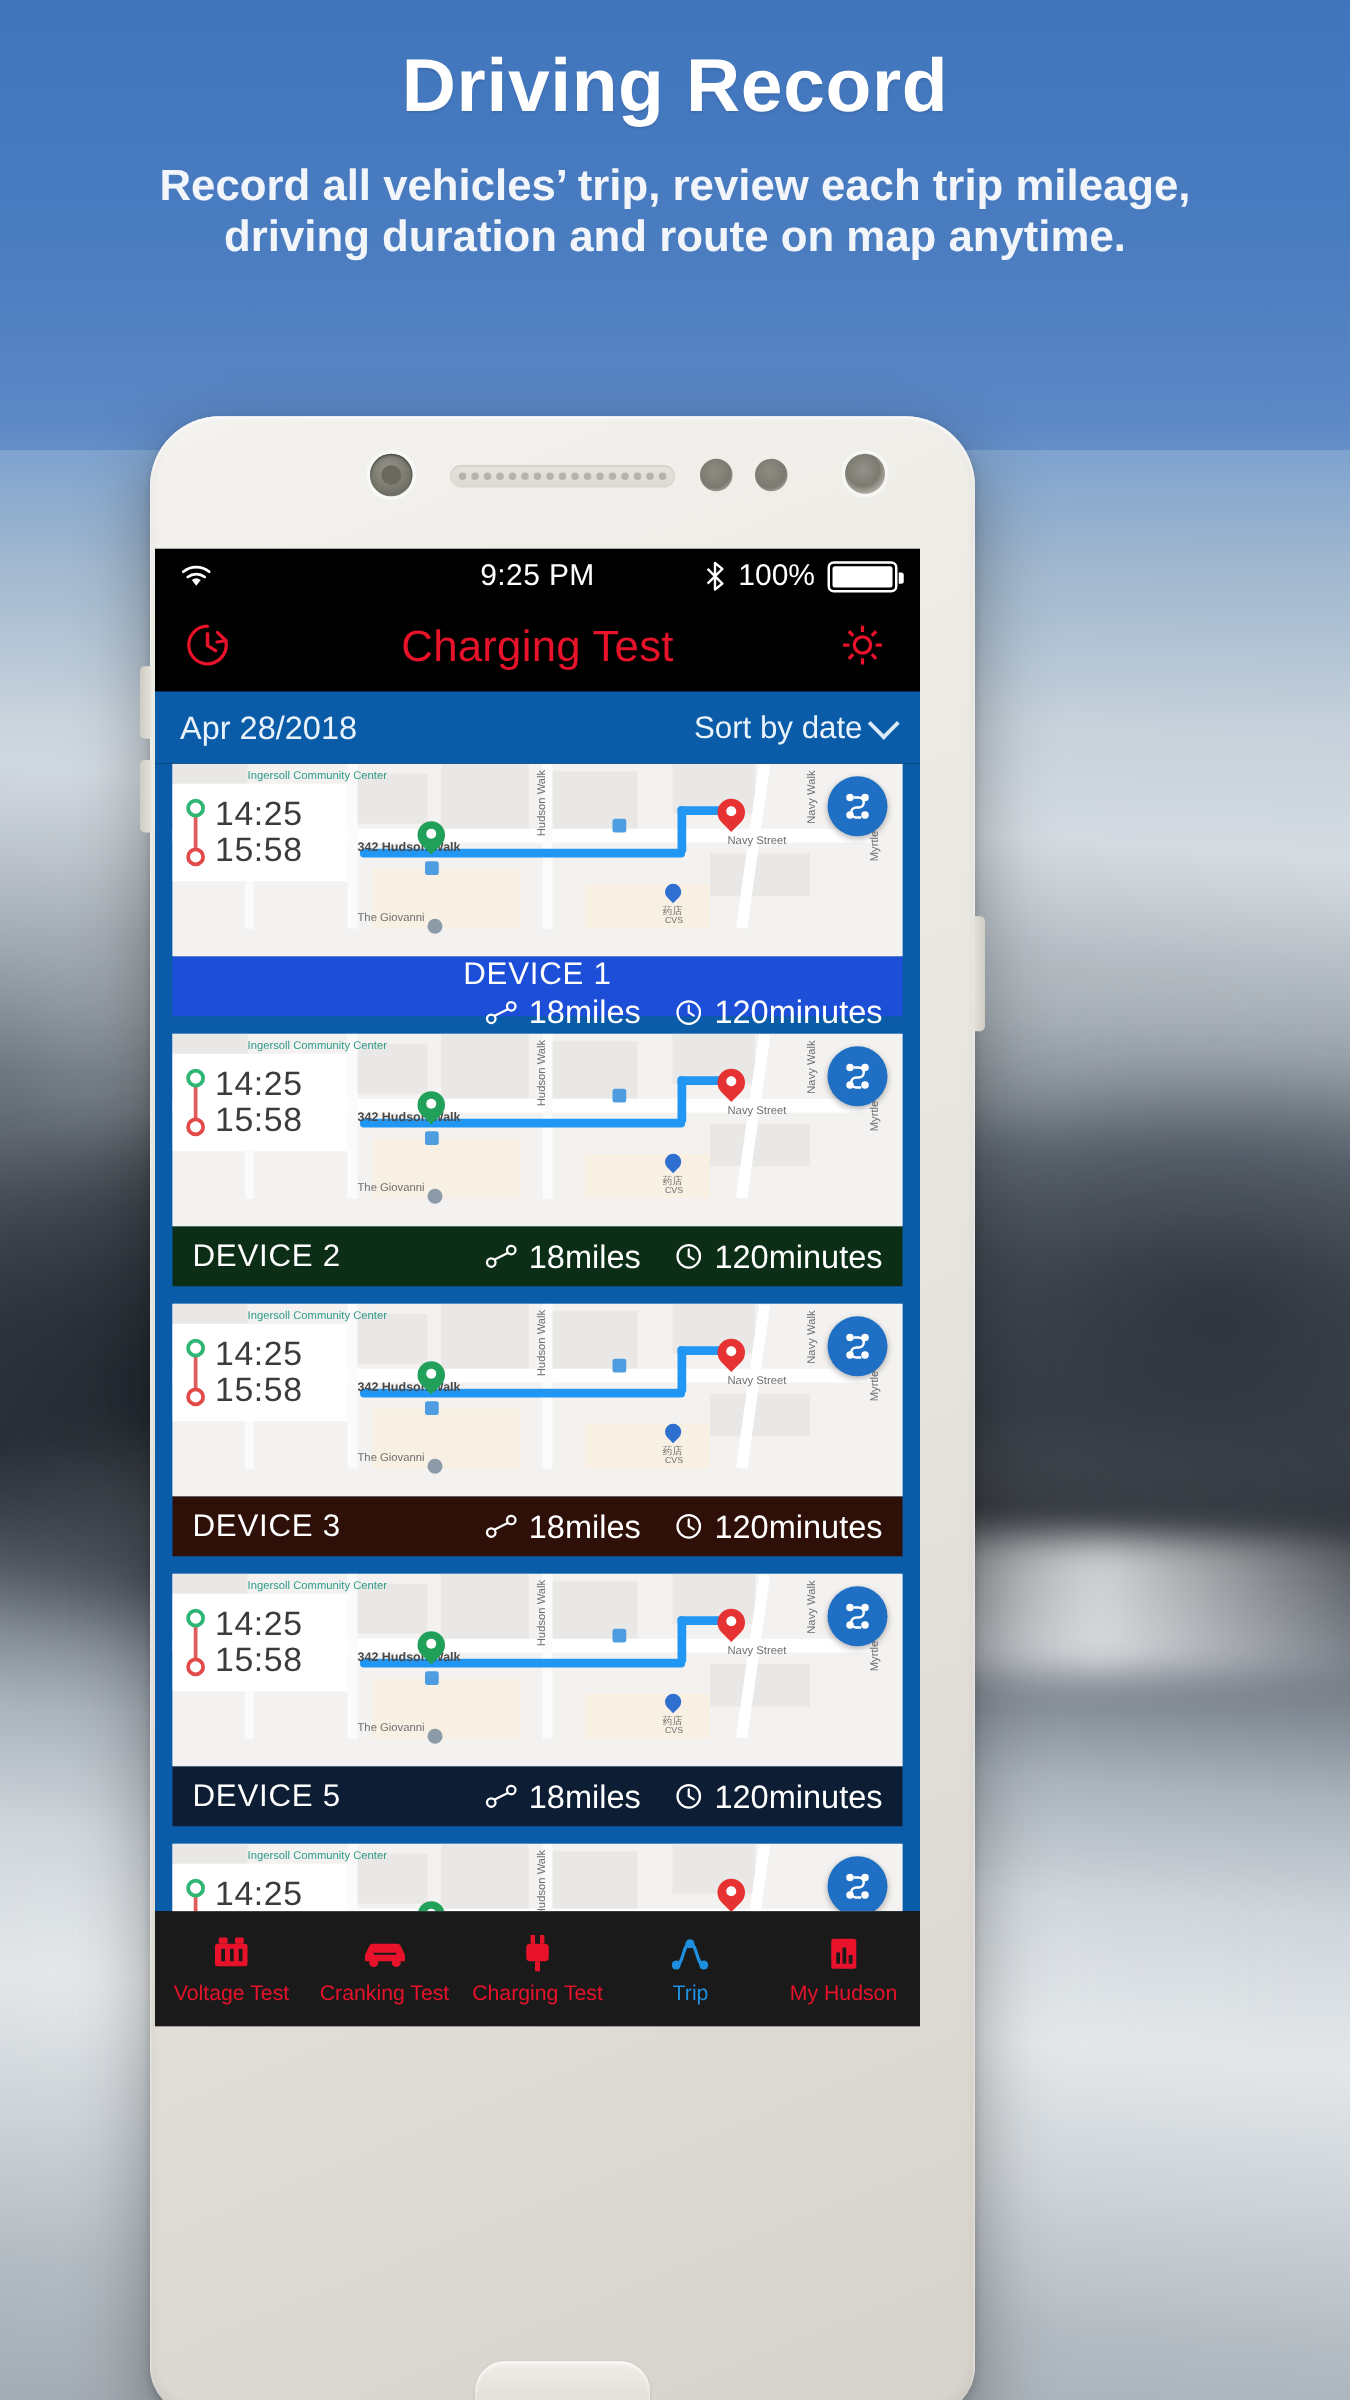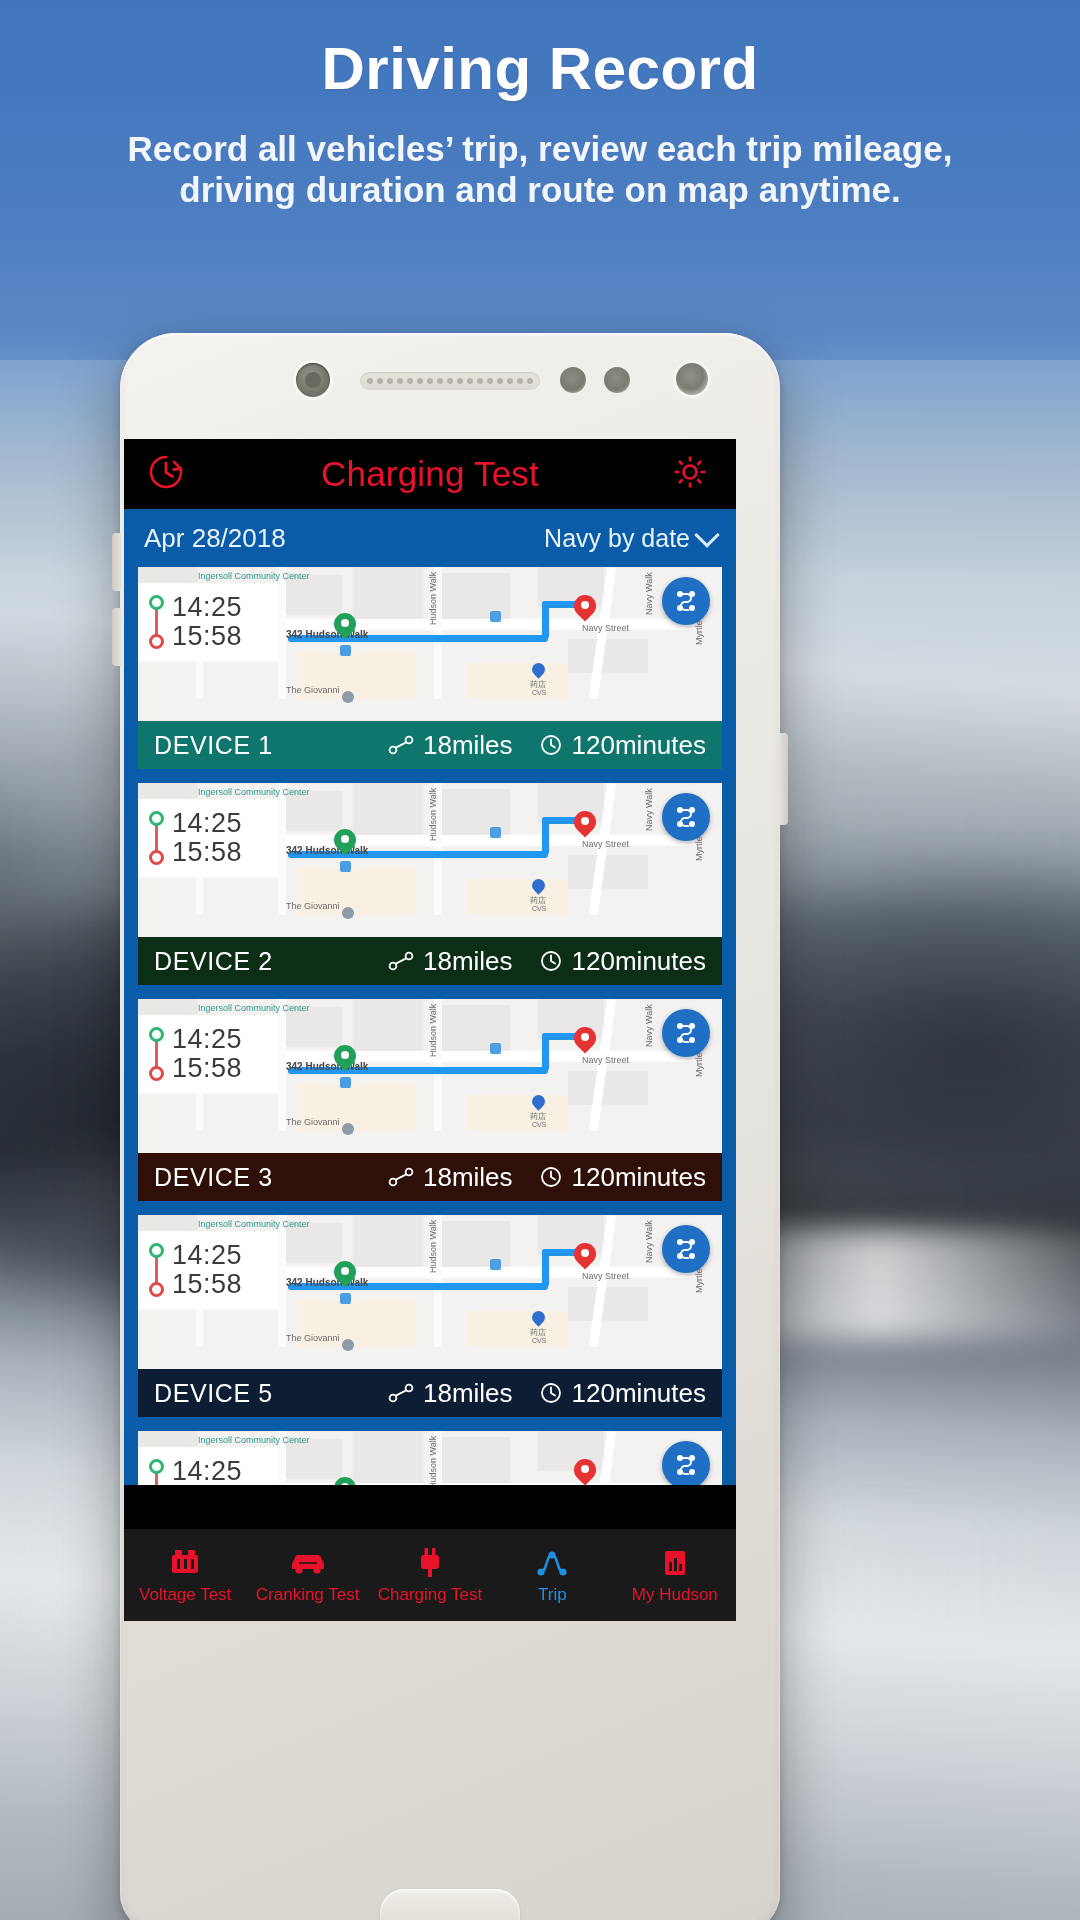--- a/index.html
+++ b/index.html
@@ -294,20 +294,39 @@
     </div>
     <div class="sensor s1"></div>
     <div class="sensor s2"></div>
     <div class="cam-right"></div>
   </div>
 
   <div class="home-btn"></div>
 
   <div class="screen">
 
+    <div class="statusbar">
+      <div class="sb-left">
+        <svg width="30" height="24" viewBox="0 0 30 24">
+          <path d="M15 19.5l3.6-4.6a5.9 5.9 0 0 0-7.2 0z" fill="#fff"></path>
+          <path d="M4.6 8.4a16.6 16.6 0 0 1 20.8 0" stroke="#fff" stroke-width="2.2" fill="none" stroke-linecap="round"></path>
+          <path d="M8.2 12.6a11.2 11.2 0 0 1 13.6 0" stroke="#fff" stroke-width="2.2" fill="none" stroke-linecap="round"></path>
+        </svg>
+      </div>
+      <div class="sb-center">9:25 PM</div>
+      <div class="sb-right">
+        <svg class="bt-ico" viewBox="0 0 14 22">
+          <path d="M2 6l10 10-5 4V2l5 4L2 16" stroke="#fff" stroke-width="1.6" fill="none" stroke-linejoin="round"></path>
+        </svg>
+        <span class="batt-txt">100%</span>
+        <span class="batt">
+            <i></i>
+          </span>
+      </div>
+    </div>
 
     <div class="appbar">
       <div class="icon-btn">
         <svg width="44" height="44" viewBox="0 0 44 44">
           <path d="M22 7a15 15 0 1 0 14.6 11.6" stroke="#e8132a" stroke-width="2.6" fill="none" stroke-linecap="round"></path>
           <path d="M30 12l6.8 6.6M36.8 18.6l-7.2 1" stroke="#e8132a" stroke-width="2.6" fill="none" stroke-linecap="round"></path>
           <path d="M22 13v9.5l6.5 4" stroke="#e8132a" stroke-width="2.8" fill="none" stroke-linecap="round"></path>
         </svg>
       </div>
       <div class="appbar-title">Charging Test</div>
@@ -317,21 +336,21 @@
             <circle cx="22" cy="22" r="6.5"></circle>
             <path d="M22 6.5v5M22 32.5v5M6.5 22h5M32.5 22h5M11 11l3.6 3.6M29.4 29.4L33 33M33 11l-3.6 3.6M14.6 29.4L11 33"></path>
           </g>
         </svg>
       </div>
     </div>
 
     <div class="datebar">
       <span>Apr 28/2018</span>
       <span class="sortbox">
-        <span>Navy by date</span>
+        <span>Sort by date</span>
         <span class="chev"></span>
       </span>
     </div>
 
     <div class="list">
 
       <div class="card">
         <div class="card-map">
           <div class="map-bg"></div>
           <div class="blk" style="left:0;top:0;width:60px;height:46px;"></div>
@@ -380,21 +399,21 @@
           <div class="share-fab">
             <svg width="30" height="30" viewBox="0 0 30 30">
               <circle cx="9" cy="8" r="3" fill="#fff"></circle>
                 <circle cx="21" cy="8" r="3" fill="#fff"></circle>
               <circle cx="9" cy="22" r="3" fill="#fff"></circle>
                 <circle cx="21" cy="22" r="3" fill="#fff"></circle>
               <path d="M12 8h4a4 4 0 0 1 0 8h-2a4 4 0 0 0 0 8h4" stroke="#fff" stroke-width="2" fill="none"></path>
             </svg>
           </div>
         </div>
-        <div class="card-bar" style="background:#0f766e;">
+        <div class="card-bar" style="background:#1d4ed8;flex-direction:column;">
           <span class="dev-name">DEVICE 1</span>
           <span class="stats">
             <span class="stat">
               <svg width="26" height="20" viewBox="0 0 26 20">
                 <circle cx="5" cy="15" r="3.4" stroke="#fff" stroke-width="1.8" fill="none"></circle>
                 <circle cx="21" cy="5" r="3.4" stroke="#fff" stroke-width="1.8" fill="none"></circle>
                 <path d="M7.8 12.6L18.2 7.4" stroke="#fff" stroke-width="1.8"></path>
               </svg>
               <span>18miles</span>
             </span>

